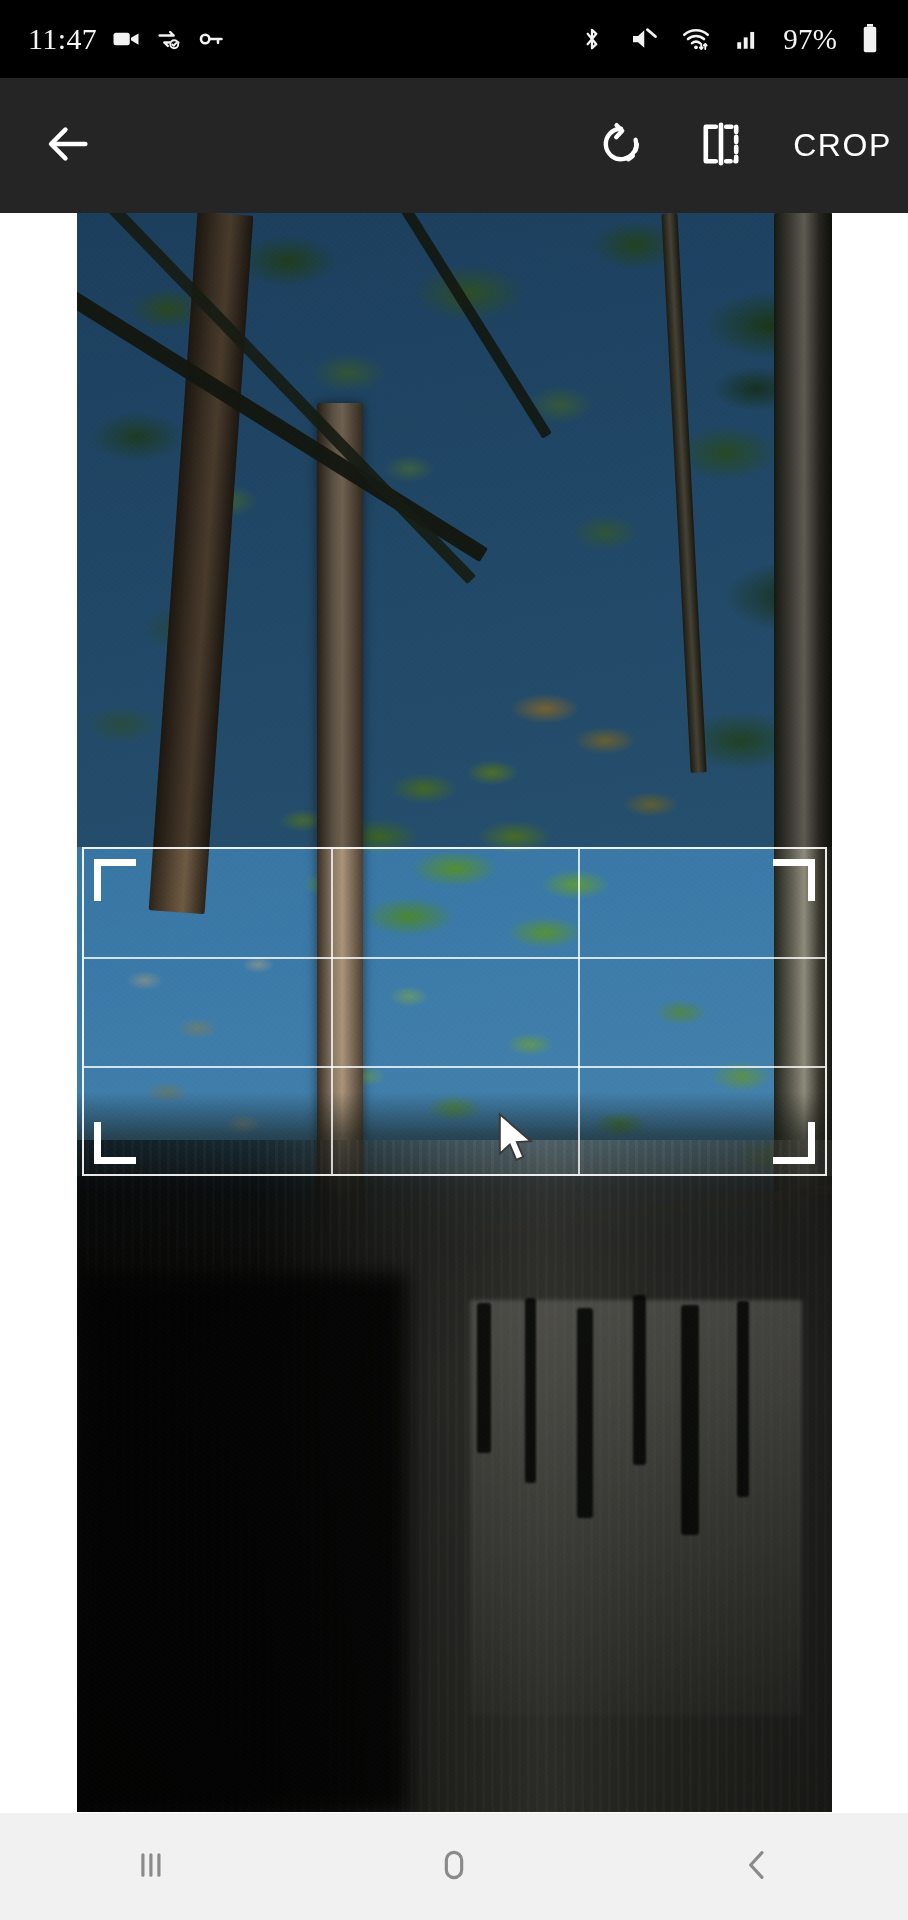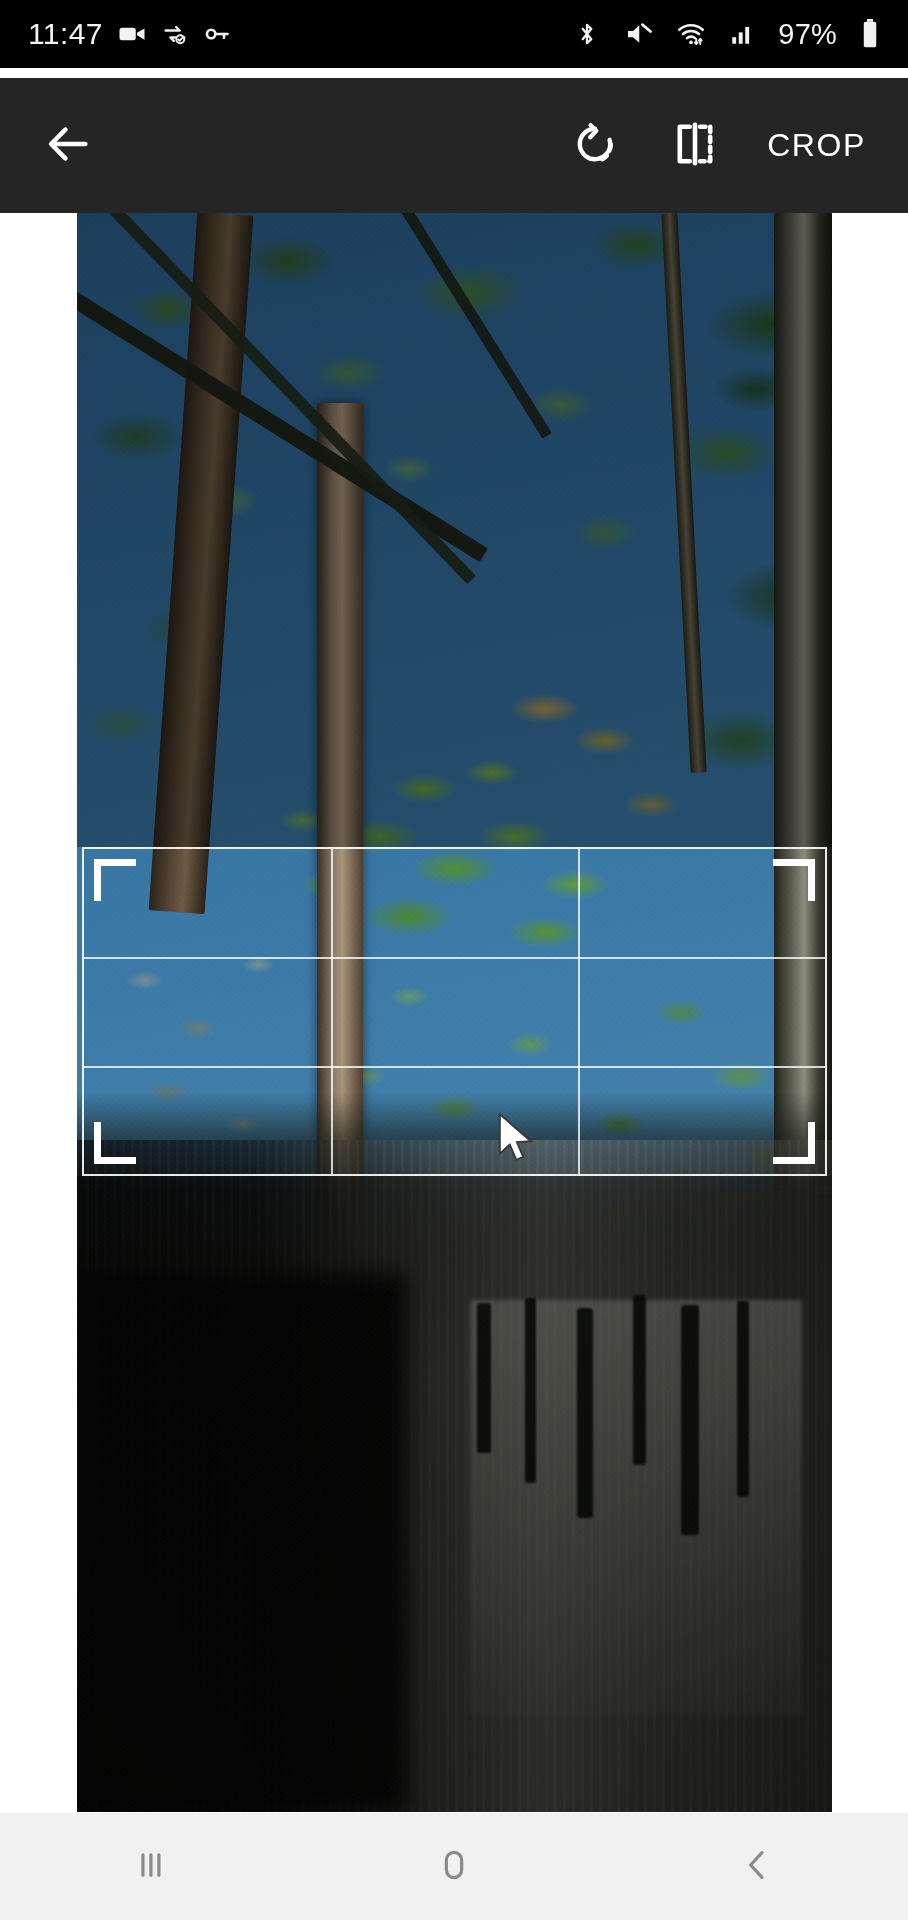--- a/index.html
+++ b/index.html
@@ -3,38 +3,38 @@
 <meta charset="utf-8">
 <style>
   * { margin:0; padding:0; box-sizing:border-box; }
   html,body { width:908px; height:1920px; background:#ffffff;
     font-family:"Liberation Sans", sans-serif; overflow:hidden; }
 
   .phone { position:relative; width:908px; height:1920px; background:#ffffff; }
 
   
   .statusbar {
-    position:absolute; left:0; top:0; width:908px; height:68px;
+    position:absolute; left:0; top:0; width:908px; height:78px;
     background:#000000; color:#f2f2f2;
-    display:flex; align-items:center; padding:0 28px;
+    display:flex; align-items:center; padding:0 28px;font-family:Liberation Serif, serif;
   }
   .sb-left { display:flex; align-items:center; gap:14px; }
   .sb-time { font-size:30px; letter-spacing:0.4px; color:#f4f4f4; font-weight:400; }
   .sb-right { margin-left:auto; display:flex; align-items:center; gap:23px; }
   .sb-batt { font-size:29px; color:#f4f4f4; letter-spacing:0.2px; }
   .ico { display:inline-flex; align-items:center; justify-content:center; }
 
   
   .toolbar {
     position:absolute; left:0; top:78px; width:908px; height:135px;
     background:#252525; display:flex; align-items:center;
   }
   .tb-back { margin-left:30px; width:76px; height:76px;
              display:flex; align-items:center; justify-content:center; }
-  .tb-right { margin-left:auto; display:flex; align-items:center; gap:24px; padding-right:26px; }
+  .tb-right { margin-left:auto; display:flex; align-items:center; gap:24px; }
   .tb-btn { width:76px; height:76px; display:flex; align-items:center; justify-content:center; }
   .tb-crop { color:#ffffff; font-size:32px; letter-spacing:1.6px;
              padding:10px 16px 10px 10px; white-space:nowrap; }
 
   
   .canvas { position:absolute; left:0; top:213px; width:908px; height:1600px; background:#ffffff; }
 
   .photo {
     position:absolute; left:77px; top:0px; width:755px; height:1599px;
     overflow:hidden; background:#1a2a33;

